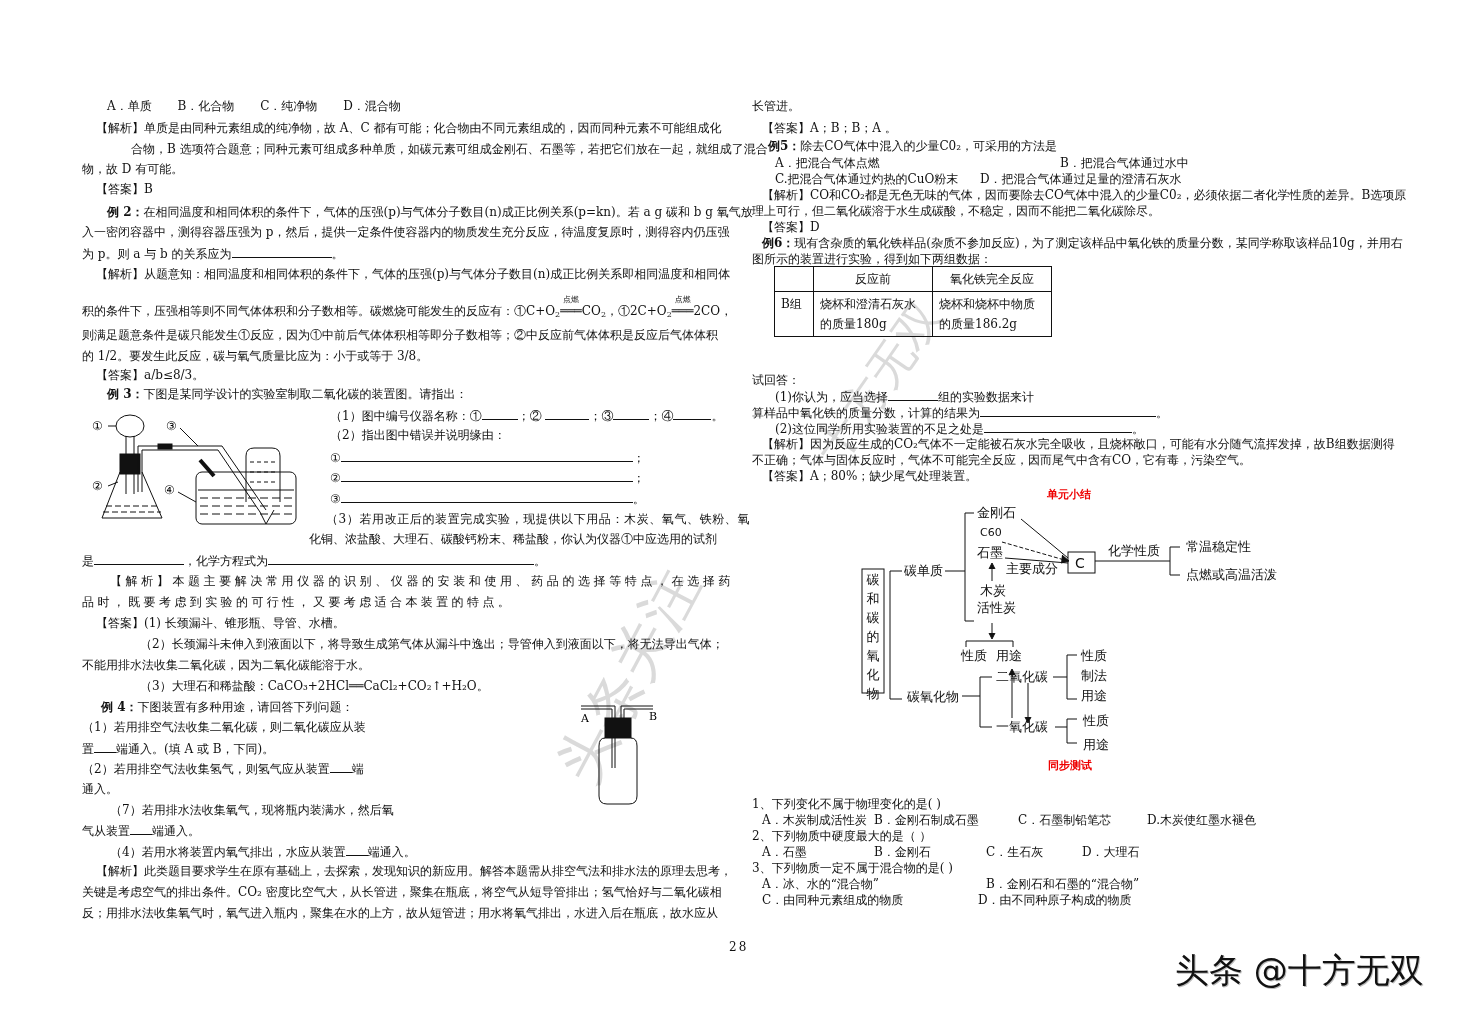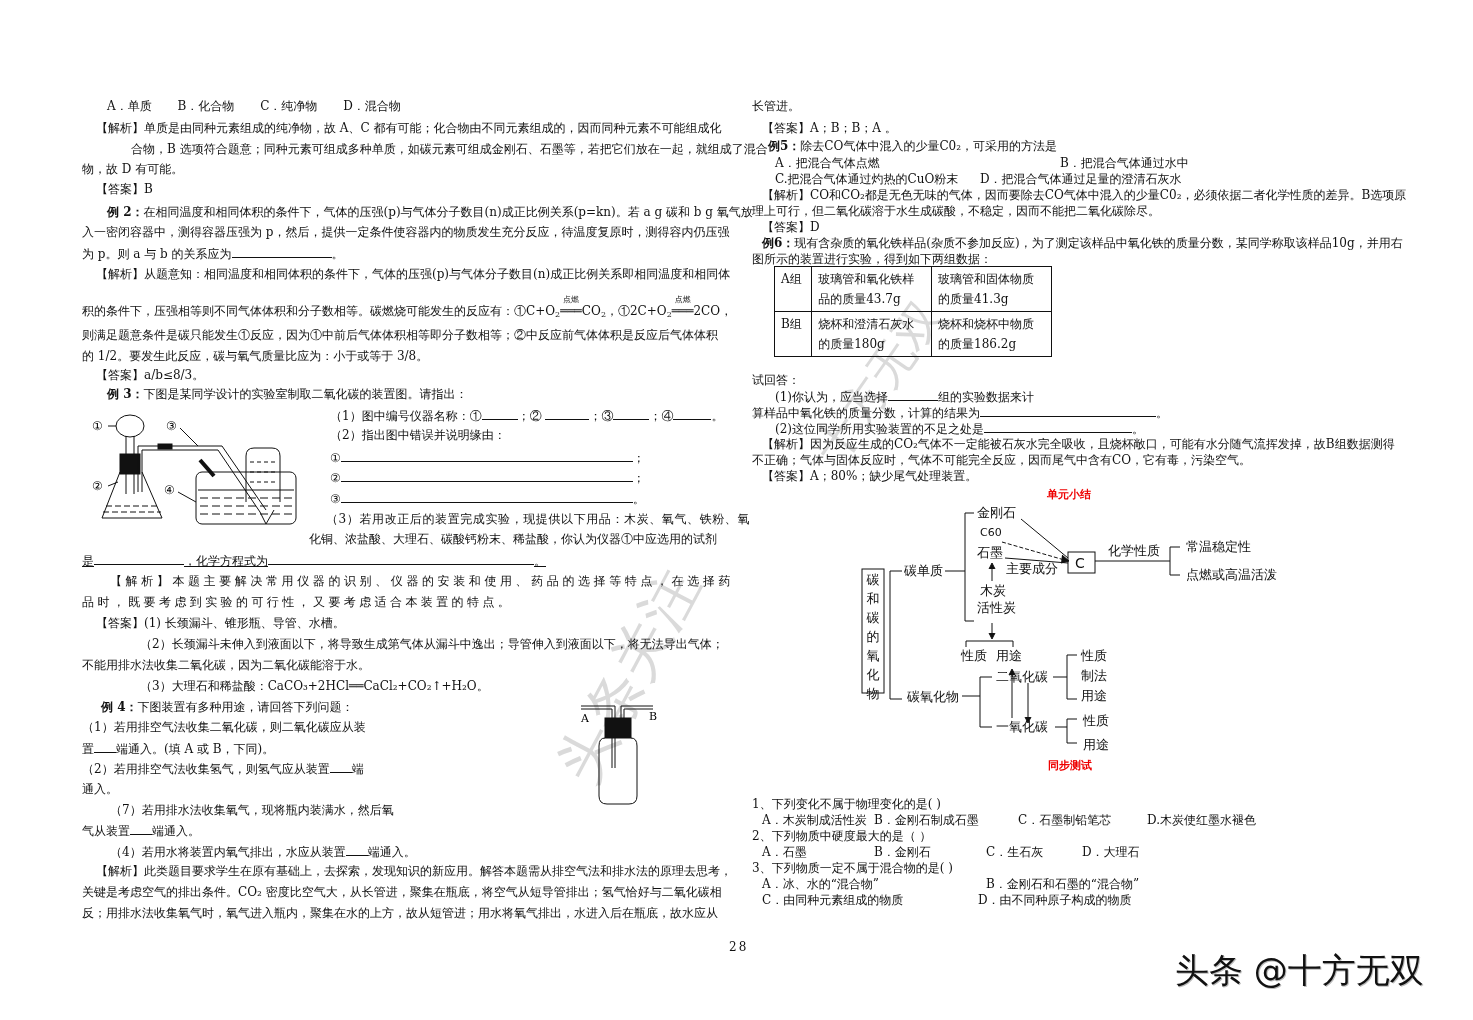--- a/index.html
+++ b/index.html
@@ -95,21 +95,21 @@
 
   <div class="line" style="left:330px;top:407px;">
     <span>（1）图中编号仪器名称：①</span><span class="u" style="width:36px"></span><span>；②</span> <span class="u" style="width:44px"></span><span>；③</span><span class="u" style="width:36px"></span><span>；④</span><span class="u" style="width:38px"></span><span>。</span>
   </div>
   <div class="line" style="left:330px;top:427px;">（2）指出图中错误并说明缘由：</div>
   <div class="line" style="left:330px;top:449px;"><span>①</span><span class="u" style="width:292px"></span><span>；</span></div>
   <div class="line" style="left:330px;top:469px;"><span>②</span><span class="u" style="width:292px"></span><span>；</span></div>
   <div class="line" style="left:330px;top:490px;"><span>③</span><span class="u" style="width:292px"></span><span>。</span></div>
   <div class="line" style="left:326px;top:511px;letter-spacing:0.6px;">（3）若用改正后的装置完成实验，现提供以下用品：木炭、氧气、铁粉、氧</div>
   <div class="line" style="left:309px;top:531px;">化铜、浓盐酸、大理石、碳酸钙粉末、稀盐酸，你认为仪器①中应选用的试剂</div>
-  <div class="line" style="left:82px;top:552px;text-decoration:underline;">
+  <div class="line" style="left:82px;top:552px;">
     <span>是</span><span class="u" style="width:90px"></span><span>，化学方程式为</span><span class="u" style="width:266px"></span><span>。</span>
   </div>
   <div class="line" style="left:110px;top:573px;letter-spacing:3.6px;">【解析】本题主要解决常用仪器的识别、仪器的安装和使用、药品的选择等特点，在选择药</div>
   <div class="line" style="left:82px;top:594px;letter-spacing:3.4px;">品时，既要考虑到实验的可行性，又要考虑适合本装置的特点。</div>
   <div class="line" style="left:96px;top:615px;">【答案】(1) 长颈漏斗、锥形瓶、导管、水槽。</div>
   <div class="line" style="left:140px;top:636px;">（2）长颈漏斗未伸入到液面以下，将导致生成第气体从漏斗中逸出；导管伸入到液面以下，将无法导出气体；</div>
   <div class="line" style="left:82px;top:657px;">不能用排水法收集二氧化碳，因为二氧化碳能溶于水。</div>
   <div class="line" style="left:140px;top:678px;">（3）大理石和稀盐酸：CaCO₃+2HCl══CaCl₂+CO₂↑+H₂O。</div>
 
   <div class="line" style="left:101px;top:699px;">
@@ -154,26 +154,24 @@
   <div class="line" style="left:762px;top:187px;">【解析】CO和CO₂都是无色无味的气体，因而要除去CO气体中混入的少量C0₂，必须依据二者化学性质的差异。B选项原</div>
   <div class="line" style="left:752px;top:203px;">理上可行，但二氧化碳溶于水生成碳酸，不稳定，因而不能把二氧化碳除尽。</div>
   <div class="line" style="left:762px;top:219px;text-align:center;">【答案】D</div>
   <div class="line" style="left:762px;top:235px;">
     <span class="b">例6：</span><span>现有含杂质的氧化铁样品(杂质不参加反应)，为了测定该样品中氧化铁的质量分数，某同学称取该样品10g，并用右</span>
   </div>
   <div class="line" style="left:752px;top:251px;">图所示的装置进行实验，得到如下两组数据：</div>
 
   <table class="data" style="left:774px;top:266px;width:278px;">
     <tbody>
-    <tr>
-      <td>A组</td>
-      <td style="white-space:pre-line">玻璃管和氧化铁样
-品的质量43.7g</td>
-      <td style="white-space:pre-line">玻璃管和固体物质
-的质量41.3g</td>
+        <tr>
+      <td style="width:26px"></td>
+      <td style="text-align:center;width:106px;">反应前</td>
+      <td style="text-align:center">氧化铁完全反应</td>
     </tr>
     <tr>
       <td>B组</td>
       <td style="white-space:pre-line">烧杯和澄清石灰水
 的质量180g</td>
       <td style="white-space:pre-line">烧杯和烧杯中物质
 的质量186.2g</td>
     </tr>
   </tbody>
     </table>

